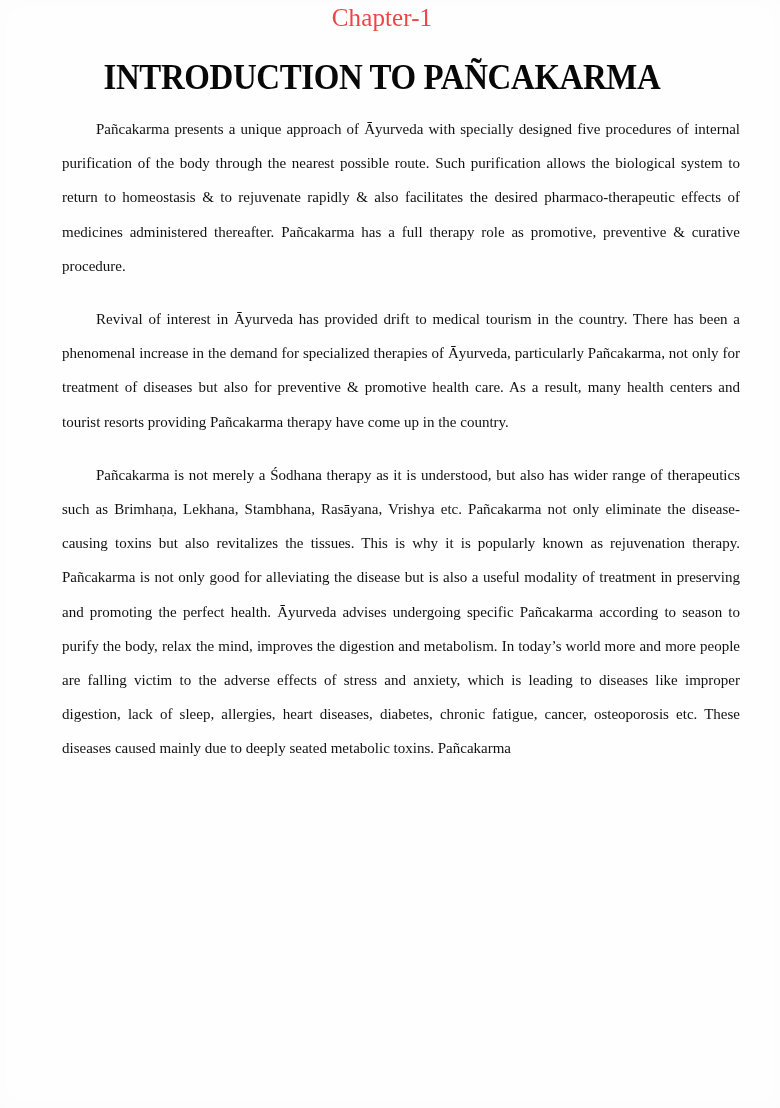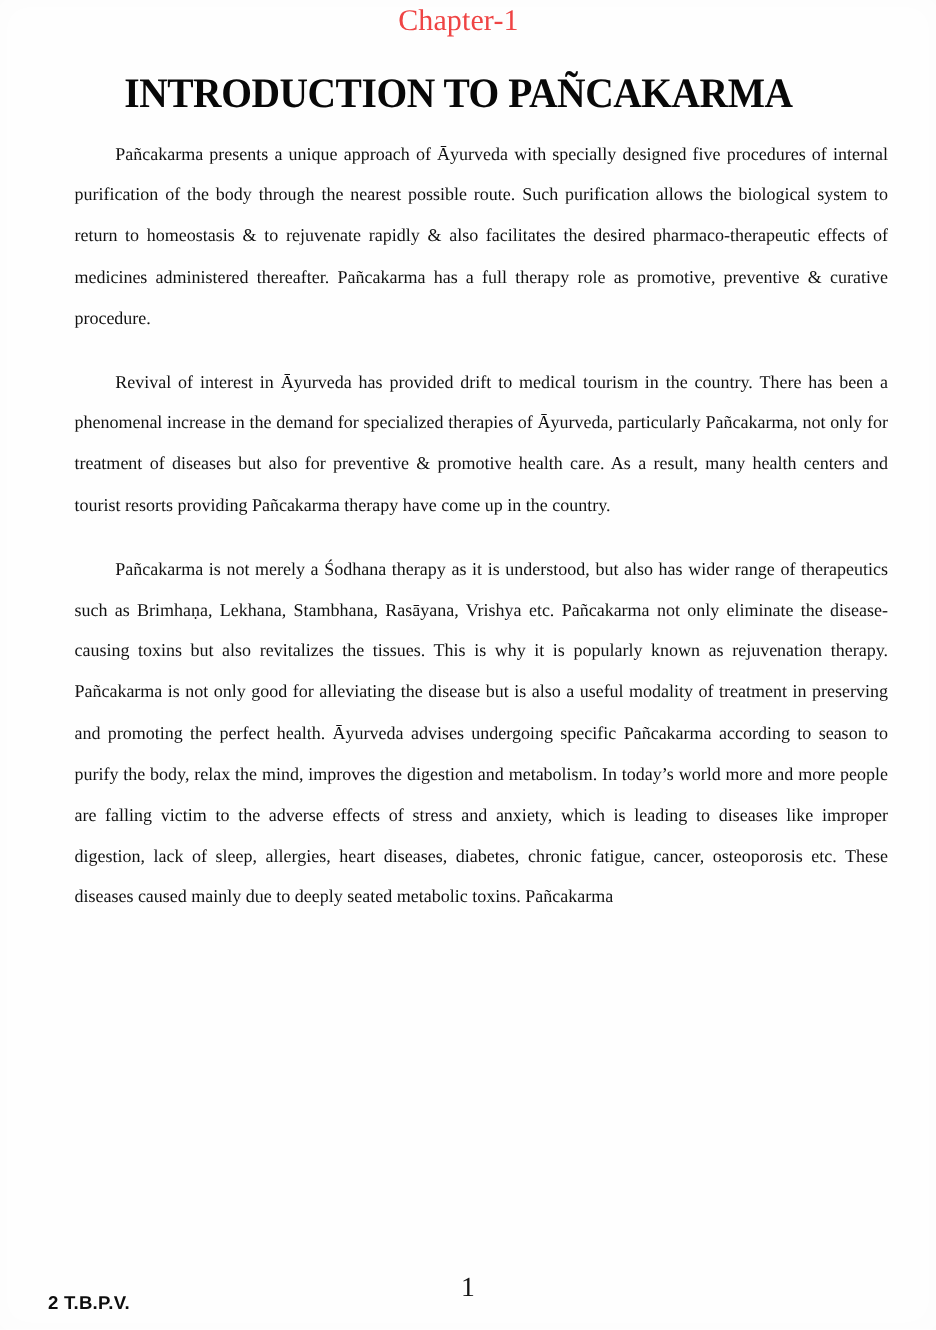--- a/index.html
+++ b/index.html
@@ -132,19 +132,15 @@
   <div class="chapter-label">Chapter-1</div>
 
   <h1 class="chapter-title">INTRODUCTION TO PAÑCAKARMA</h1>
 
   <div class="body-block">
     <p class="para">Pañcakarma presents a unique approach of Āyurveda with specially designed five procedures of internal purification of the body through the nearest possible route. Such purification allows the biological system to return to homeostasis &amp; to rejuvenate rapidly &amp; also facilitates the desired pharmaco-therapeutic effects of medicines administered thereafter. Pañcakarma has a full therapy role as promotive, preventive &amp; curative procedure.</p>
     <p class="para">Revival of interest in Āyurveda has provided drift to medical tourism in the country. There has been a phenomenal increase in the demand for specialized therapies of Āyurveda, particularly Pañcakarma, not only for treatment of diseases but also for preventive &amp; promotive health care. As a result, many health centers and tourist resorts providing Pañcakarma therapy have come up in the country.</p>
     <p class="para para-last">Pañcakarma is not merely a Śodhana therapy as it is understood, but also has wider range of therapeutics such as Brimhaṇa, Lekhana, Stambhana, Rasāyana, Vrishya etc. Pañcakarma not only eliminate the disease-causing toxins but also revitalizes the tissues. This is why it is popularly known as rejuvenation therapy. Pañcakarma is not only good for alleviating the disease but is also a useful modality of treatment in preserving and promoting the perfect health. Āyurveda advises undergoing specific Pañcakarma according to season to purify the body, relax the mind, improves the digestion and metabolism. In today’s world more and more people are falling victim to the adverse effects of stress and anxiety, which is leading to diseases like improper digestion, lack of sleep, allergies, heart diseases, diabetes, chronic fatigue, cancer, osteoporosis etc. These diseases caused mainly due to deeply seated metabolic toxins. Pañcakarma</p>
   </div>
 
-  <div class="footer">
-    <div class="running-head">2 T.B.P.V.</div>
-    <div class="page-number">1</div>
-  </div>
 
   <div class="scan-edge"></div>
 </div>
 
 </body></html>

